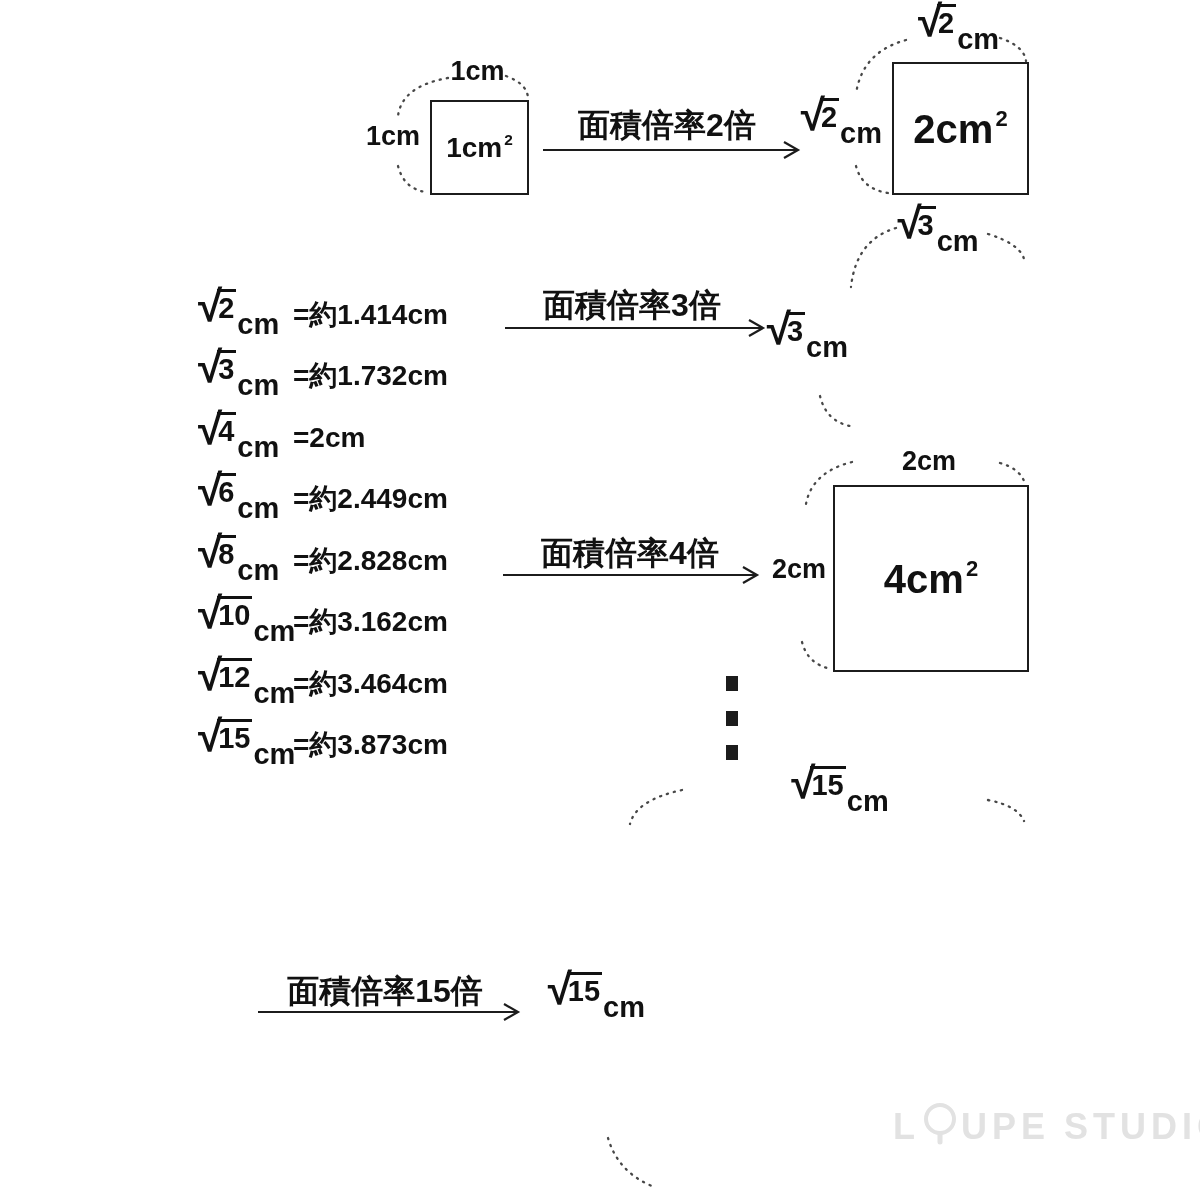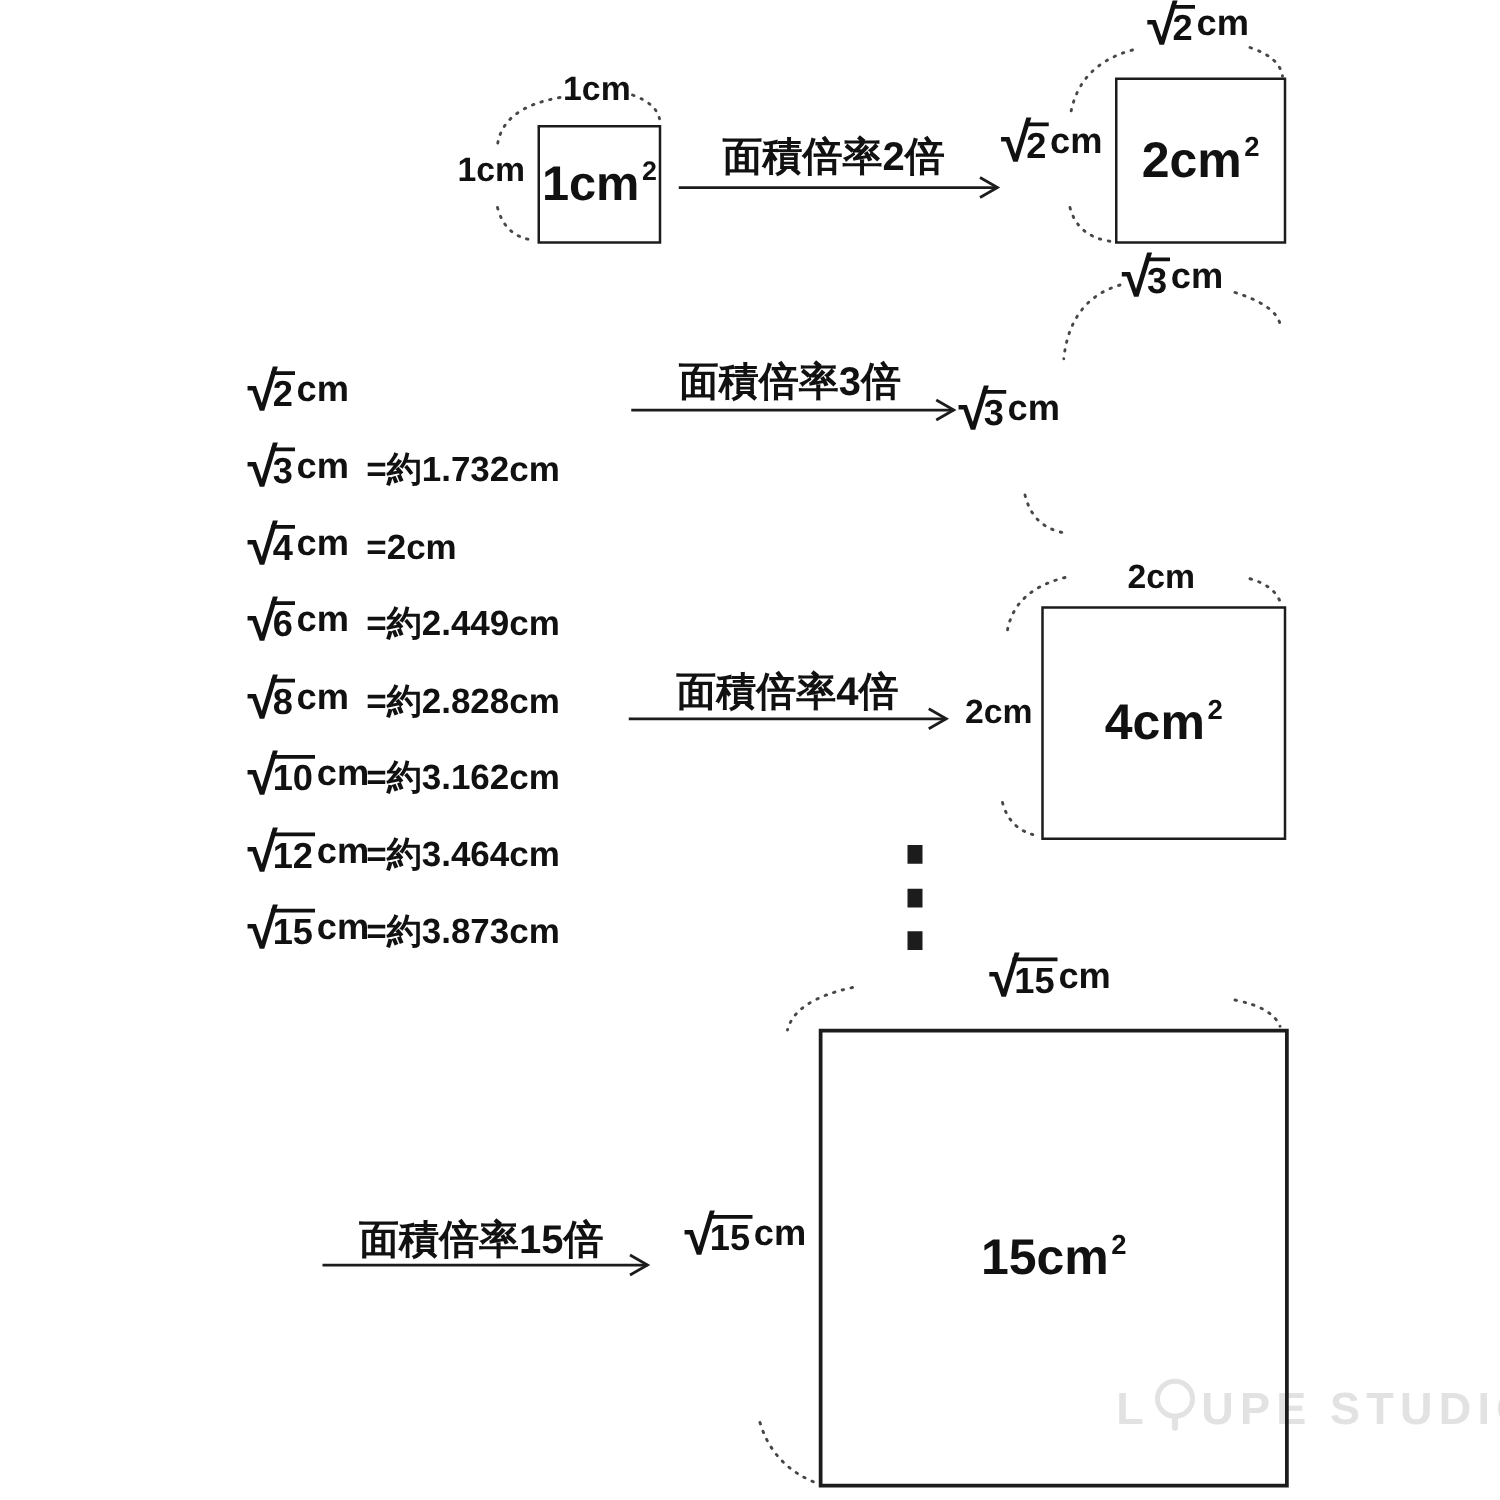--- a/index.html
+++ b/index.html
@@ -7,42 +7,42 @@
           font-family:"Liberation Sans","DejaVu Sans",sans-serif;color:#111;}
   
   .square{position:absolute;border:2px solid #1c1c1c;background:transparent;
           display:flex;align-items:center;justify-content:center;z-index:2;}
   .sq1{left:430px;top:100px;width:95px;height:91px;}
   .sq2{left:892px;top:62px;width:133px;height:129px;text-align:right;}
   .sq3{left:853px;top:260px;width:170px;height:165px;}
   .sq4{left:833px;top:485px;width:192px;height:183px;}
   .sq5{left:655px;top:823px;width:370px;height:361px;border-width:3px;}
   .area{font-weight:700;font-size:40px;letter-spacing:0px;}
-  .sq1 .area{font-size:39px;text-align:right;}
+  .sq1 .area{font-size:28px;text-align:right;}
   .area sup{font-size:0.55em;vertical-align:0.75em;margin-left:2px;font-weight:700;}
   
   .label{position:absolute;font-weight:700;font-size:27px;z-index:4;display:flex;align-items:flex-start;}
   .center{justify-content:center;text-align:center;}
   .right{justify-content:flex-end;text-align:right;}
   .t1{left:430px;top:56px;width:95px;}
   .l1{left:346px;top:121px;width:74px;}
   .t2{left:880px;top:4px;width:157px;}
   .l2{left:770px;top:98px;width:112px;}
   .t3{left:845px;top:206px;width:186px;}
   .l3{left:736px;top:312px;width:112px;}
   .t4{left:833px;top:446px;width:192px;}
   .l4{left:752px;top:554px;width:74px;}
   .t5{left:655px;top:766px;width:370px;}
   .l5{left:515px;top:972px;width:130px;}
   
   .sqrt{display:inline-flex;align-items:flex-start;font-weight:700;}
   .sqrt .radical{font-size:44px;line-height:0.78;}
   .sqrt .radicand{font-size:29px;line-height:1.1;border-top:3px solid #111;
                   margin-left:-5px;padding:1px 2px 0 1px;}
-  .sqrt .unit{font-size:29px;line-height:1.1;margin-top:0;margin-left:1px;}
+  .sqrt .unit{font-size:29px;line-height:1.1;margin-top:20px;margin-left:1px;}
   
   .arrow-label{position:absolute;font-weight:700;font-size:32px;text-align:center;z-index:4;}
   .al1{left:542px;top:104px;width:250px;}
   .al2{left:507px;top:284px;width:250px;}
   .al3{left:505px;top:532px;width:250px;text-align:center;}
   .al4{left:260px;top:970px;width:250px;}
   
   .equations{position:absolute;left:198px;top:284px;z-index:4;}
   .eqrow{height:61.5px;display:flex;align-items:center;}
   .eq-lhs{width:95px;display:flex;justify-content:flex-start;}
@@ -73,23 +73,20 @@
 
   <div class="square sq1">
     <span class="area"><span>1cm</span><sup>2</sup></span>
   </div>
   <div class="square sq2">
     <span class="area"><span>2cm</span><sup>2</sup></span>
   </div>
   <div class="square sq4">
     <span class="area"><span>4cm</span><sup>2</sup></span>
   </div>
-  <div class="square sq5">
-    <span class="area"><span>15cm</span><sup>2</sup></span>
-  </div>
 
   <div class="label center t1">
       <span>1cm</span>
     </div>
   <div class="label right l1">
       <span>1cm</span>
     </div>
 
   <div class="label center t2">
     <span class="sqrt">
@@ -150,20 +147,21 @@
 
   <div class="equations">
     <div class="eqrow">
       <span class="eq-lhs">
           <span class="sqrt">
             <span class="radical">√</span>
             <span class="radicand">2</span>
             <span class="unit">cm</span>
           </span>
         </span>
+      <span class="eq-rhs">=約1.414cm</span>
     </div>
     <div class="eqrow">
       <span class="eq-lhs">
           <span class="sqrt">
             <span class="radical">√</span>
             <span class="radicand">3</span>
             <span class="unit">cm</span>
           </span>
         </span>
       <span class="eq-rhs">=約1.732cm</span>

